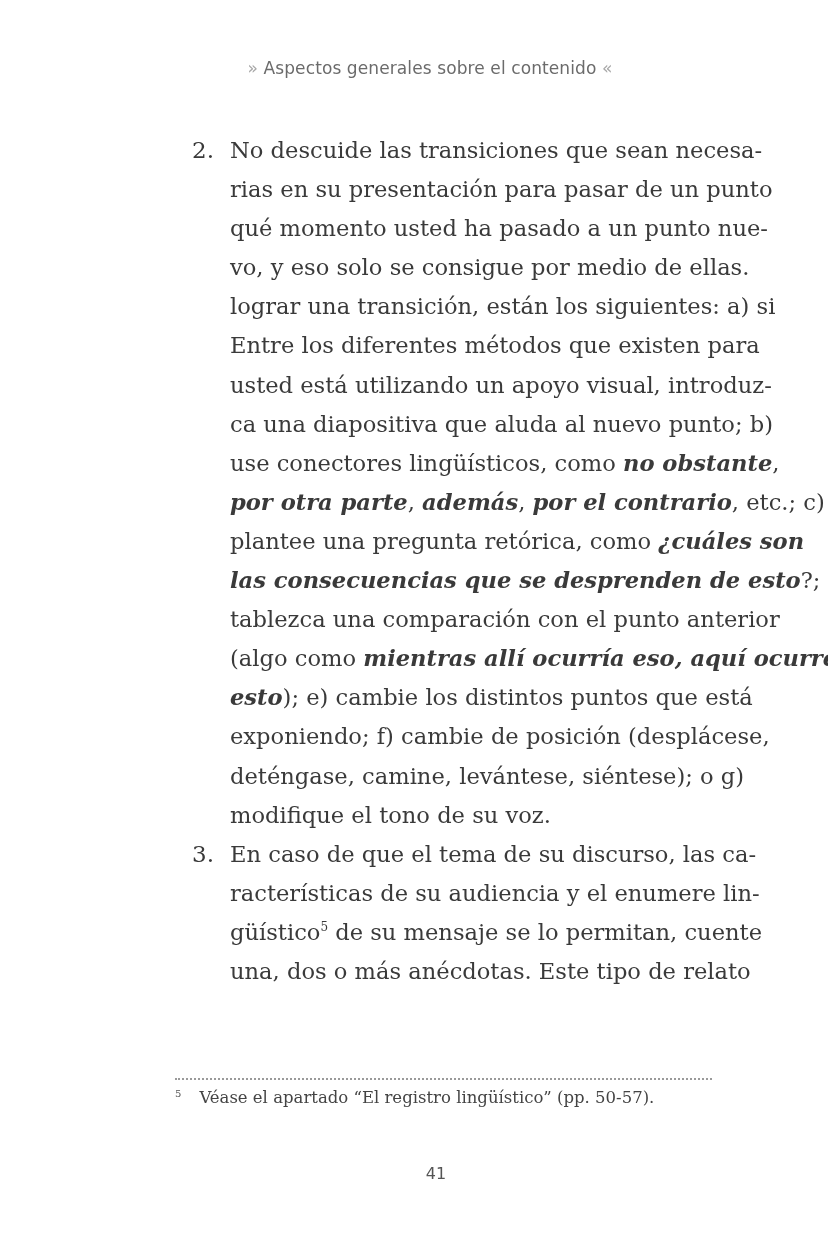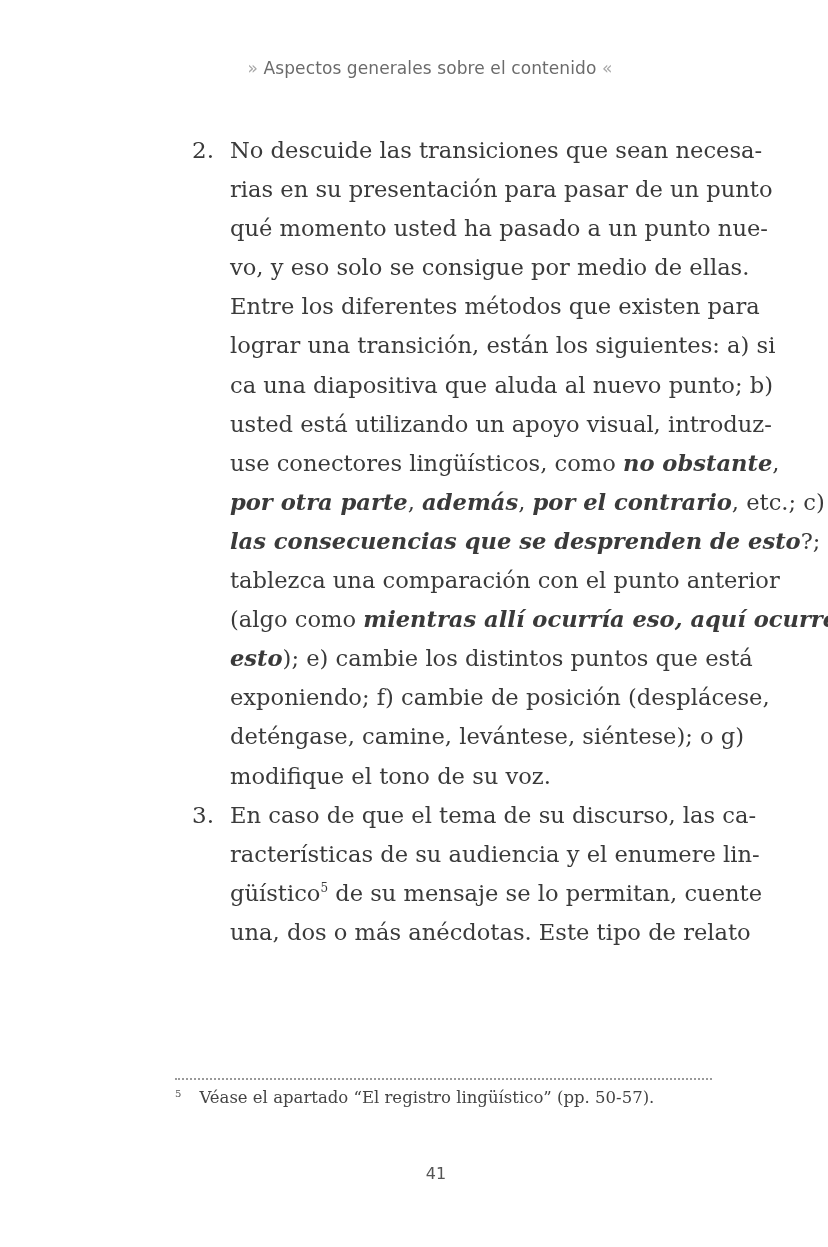--- a/index.html
+++ b/index.html
@@ -47,26 +47,27 @@
   <span class="guill">«</span>
 </div>
 
 <div class="list" id="list">
     <div class="item">
       <span class="num">2.</span>
       <span class="line"><span>No descuide las transiciones que sean necesa-</span></span>
       <span class="line"><span>rias en su presentación para pasar de un punto</span></span>
       <span class="line"><span>qué momento usted ha pasado a un punto nue-</span></span>
       <span class="line"><span>vo, y eso solo se consigue por medio de ellas.</span></span>
+      <span class="line"><span>lograr una transición, están los siguientes: a) si</span></span>
       <span class="line"><span>Entre los diferentes métodos que existen para</span></span>
-      <span class="line"><span>lograr una transición, están los siguientes: a) si</span></span>
+      <span class="line"><span>usted está utilizando un apoyo visual, introduz-</span></span>
       <span class="line"><span>ca una diapositiva que aluda al nuevo punto; b)</span></span>
-      <span class="line"><span>usted está utilizando un apoyo visual, introduz-</span></span>
       <span class="line"><span>use conectores lingüísticos, como </span><em>no obstante</em><span>,</span></span>
       <span class="line"><em>por otra parte</em><span>, </span><em>además</em><span>, </span><em>por el contrario</em><span>, etc.; c)</span></span>
+      <span class="line"><span>plantee una pregunta retórica, como </span><em>¿cuáles son</em></span>
       <span class="line"><em>las consecuencias que se desprenden de esto</em><span>?; d) es-</span></span>
       <span class="line"><span>tablezca una comparación con el punto anterior</span></span>
       <span class="line"><span>(algo como </span><em>mientras allí ocurría eso, aquí ocurre</em></span>
       <span class="line"><em>esto</em><span>); e) cambie los distintos puntos que está</span></span>
       <span class="line"><span>exponiendo; f) cambie de posición (desplácese,</span></span>
       <span class="line"><span>deténgase, camine, levántese, siéntese); o g)</span></span>
       <span class="line last"><span>modifique el tono de su voz.</span></span>
     </div>
     <div class="item">
       <span class="num">3.</span>

